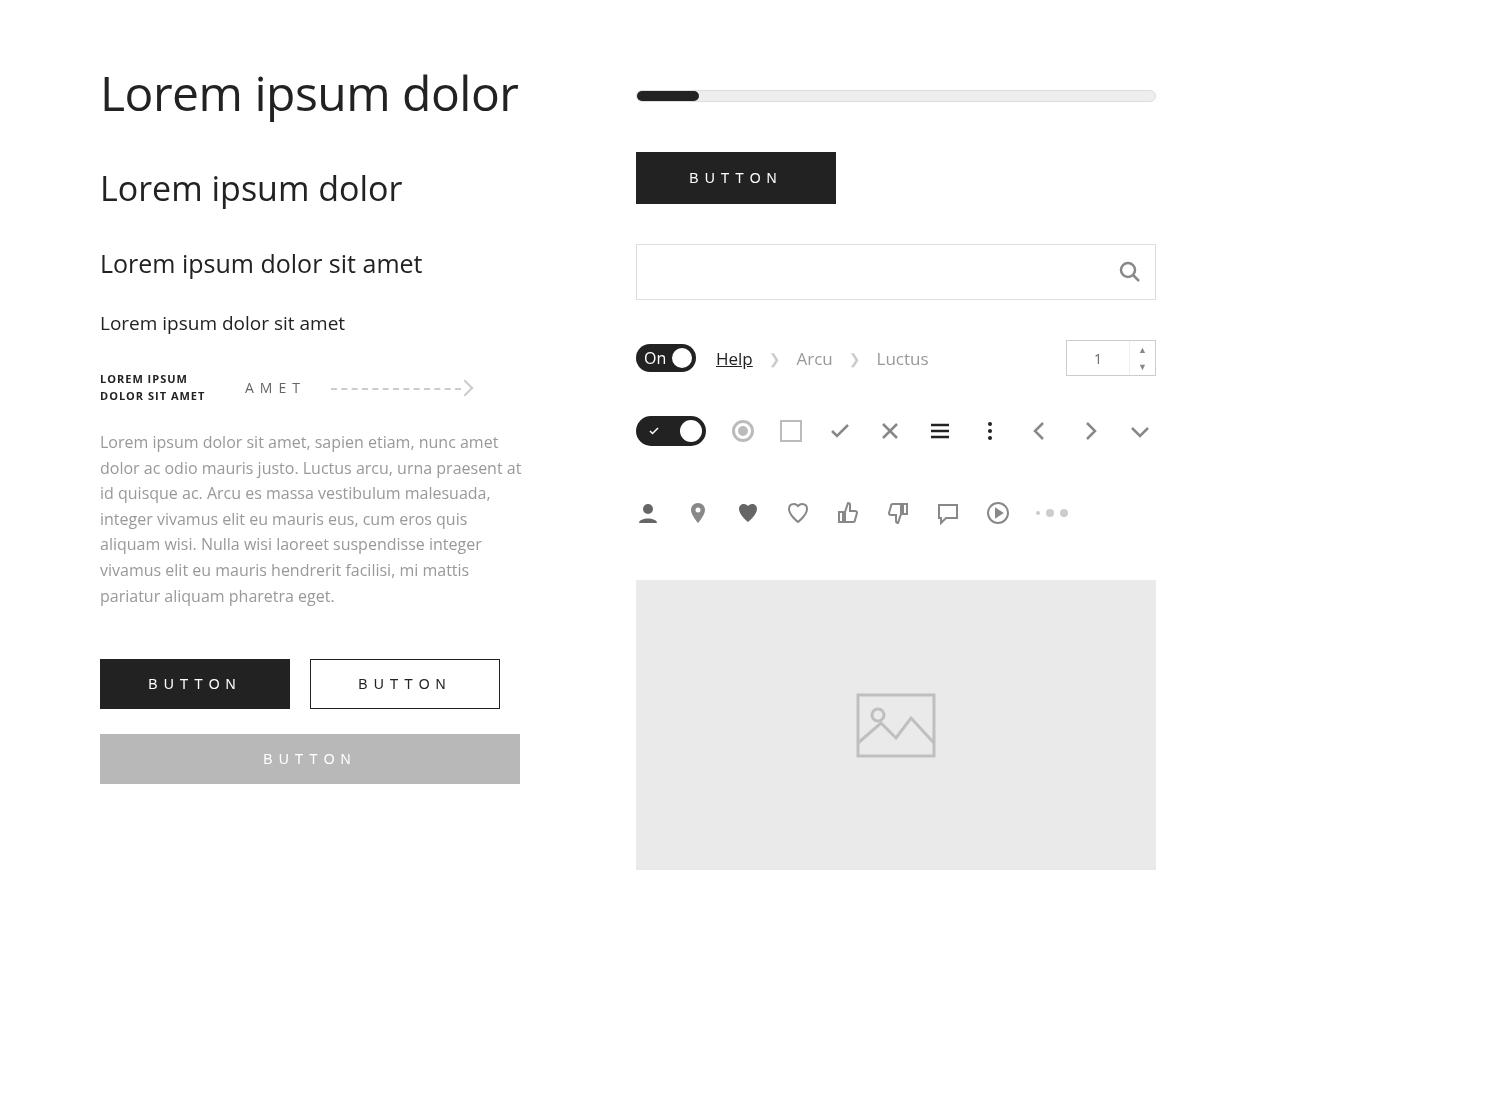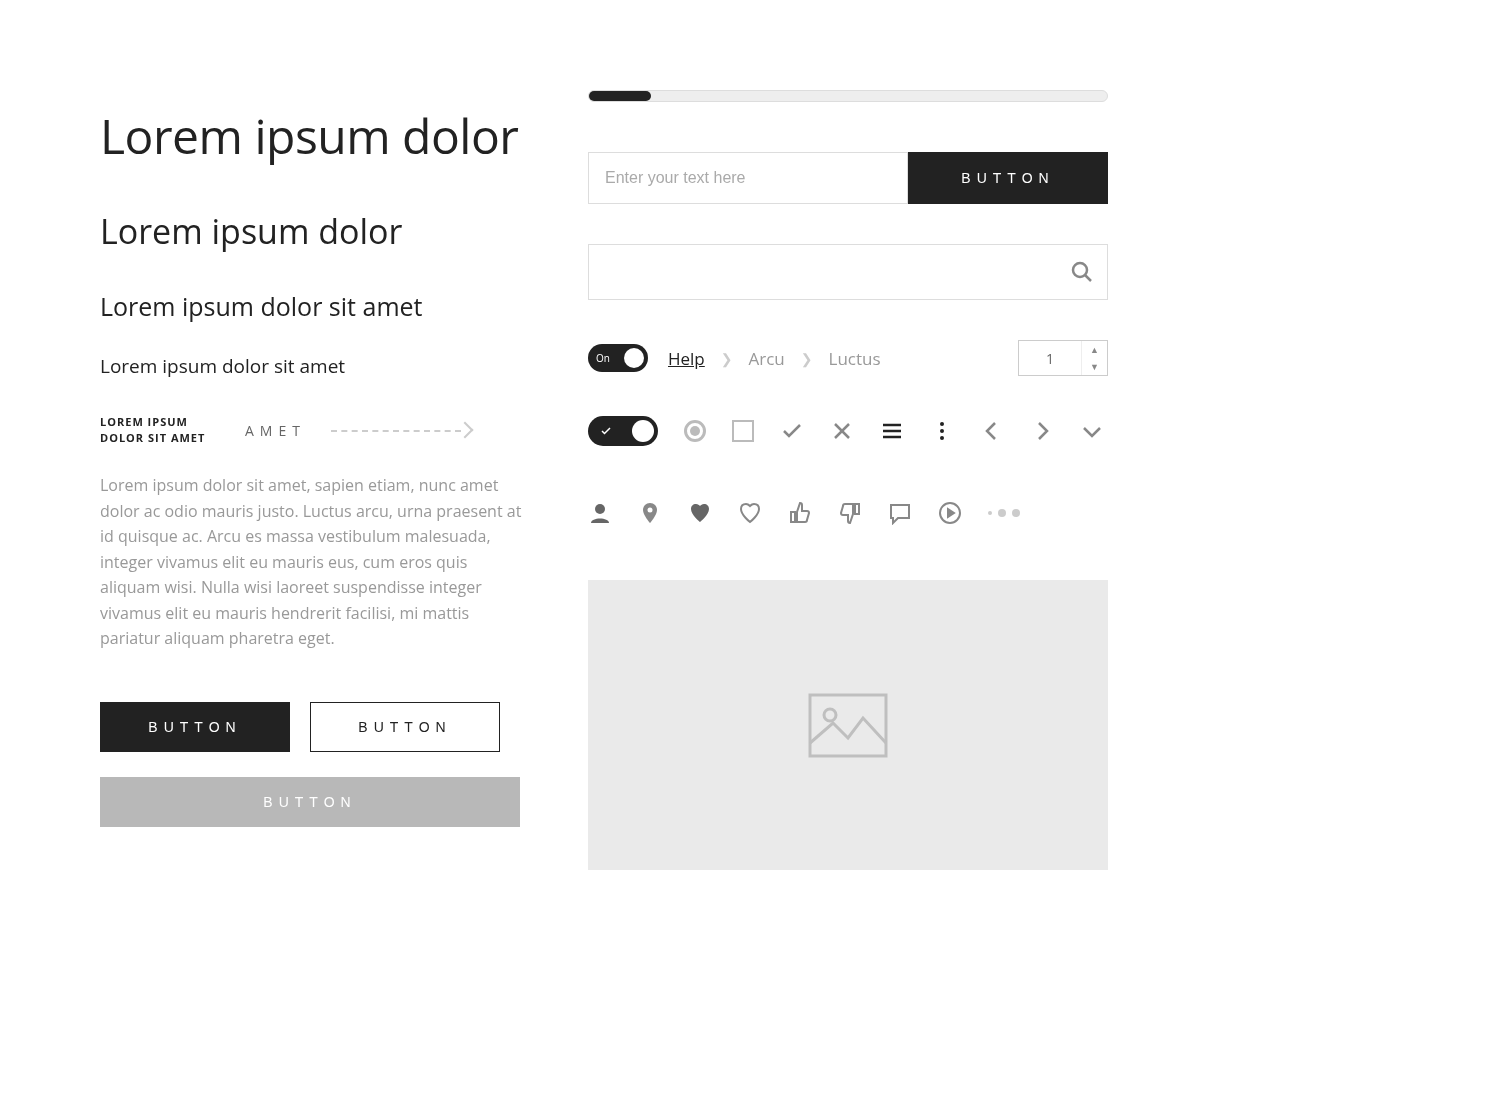--- a/index.html
+++ b/index.html
@@ -4,21 +4,21 @@
 <style>
 * { box-sizing: border-box; margin: 0; padding: 0; }
 body {
   font-family: "Open Sans", "Helvetica Neue", Arial, sans-serif;
   color: #222;
   background: #fff;
   width: 1500px;
   height: 1100px;
   padding: 60px 100px;
 }
-.cols { display: flex; gap: 58px; align-items: center; }
+.cols { display: flex; gap: 106px; }
 .left { width: 430px; }
 .right { width: 520px; padding-top: 30px; }
 
 h1 { font-size: 48px; font-weight: 400; margin-bottom: 40px; letter-spacing: -0.5px; }
 h2 { font-size: 34px; font-weight: 400; margin-bottom: 35px; }
 h3 { font-size: 25px; font-weight: 400; margin-bottom: 30px; }
 h4 { font-size: 19px; font-weight: 400; margin-bottom: 35px; }
 
 .row { display: flex; align-items: center; margin-bottom: 20px; gap: 25px; }
 .tag-label { font-size: 11px; font-weight: 700; letter-spacing: 1px; line-height: 1.5; width: 120px; }
@@ -59,21 +59,21 @@
 
 .search-box { position: relative; margin-bottom: 40px; }
 .search-input { width: 100%; height: 56px; border: 1px solid #ddd; padding: 0 50px 0 16px; font-size: 16px; }
 .search-icon { position: absolute; right: 14px; top: 50%; transform: translateY(-50%); color: #bbb; }
 
 .ctrl-row { display: flex; align-items: center; gap: 20px; margin-bottom: 40px; }
 
 .toggle { width: 60px; height: 28px; border-radius: 14px; position: relative; cursor: pointer; }
 .toggle-on { background: #222; }
 .toggle-on::after { content: ''; position: absolute; right: 4px; top: 4px; width: 20px; height: 20px; background: #fff; border-radius: 50%; }
-.toggle-on .lbl { position: absolute; left: 8px; top: 50%; transform: translateY(-50%); font-size: 10px; color: #fff; }
+.toggle-on .lbl { position: absolute; left: 8px; top: 50%; transform: translateY(-50%); font-size: 16px; color: #fff; }
 
 .toggle-check { width: 70px; height: 30px; border-radius: 15px; background: #222; position: relative; }
 .toggle-check::after { content: ''; position: absolute; right: 4px; top: 4px; width: 22px; height: 22px; background: #fff; border-radius: 50%; }
 .toggle-check .chk { position: absolute; left: 12px; top: 50%; transform: translateY(-50%); color: #fff; }
 
 .breadcrumb { display: flex; align-items: center; gap: 16px; flex: 1; }
 .bc-item { font-size: 17px; color: #999; }
 .bc-item.active { color: #222; text-decoration: underline; }
 .bc-sep { color: #ccc; font-size: 14px; }
 
@@ -124,21 +124,20 @@
     </div>
     <button class="btn btn-disabled">BUTTON</button>
   </div>
 
   <div class="right">
     <div class="progress">
       <div class="fill"></div>
     </div>
 
     <div class="input-row">
-      <input class="text-input" placeholder="Enter your text here" style="">
       <button class="btn-attached">BUTTON</button>
     </div>
 
     <div class="search-box">
       <input class="search-input" style="">
       <span class="search-icon ic">
         <svg viewBox="0 0 24 24" fill="none" stroke="currentColor" stroke-width="2.5">
             <circle cx="10" cy="10" r="7"></circle>
             <line x1="21" y1="21" x2="15" y2="15"></line>
           </svg>

